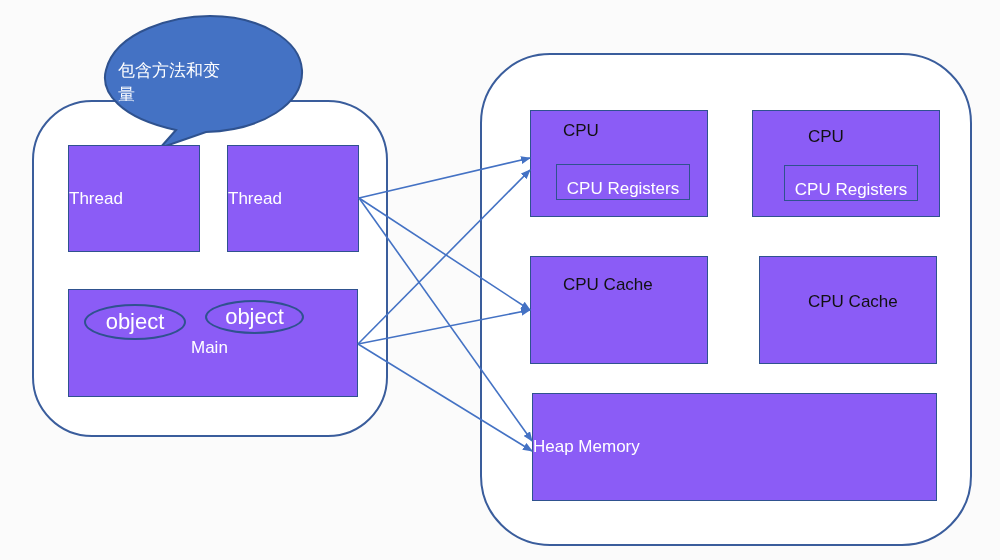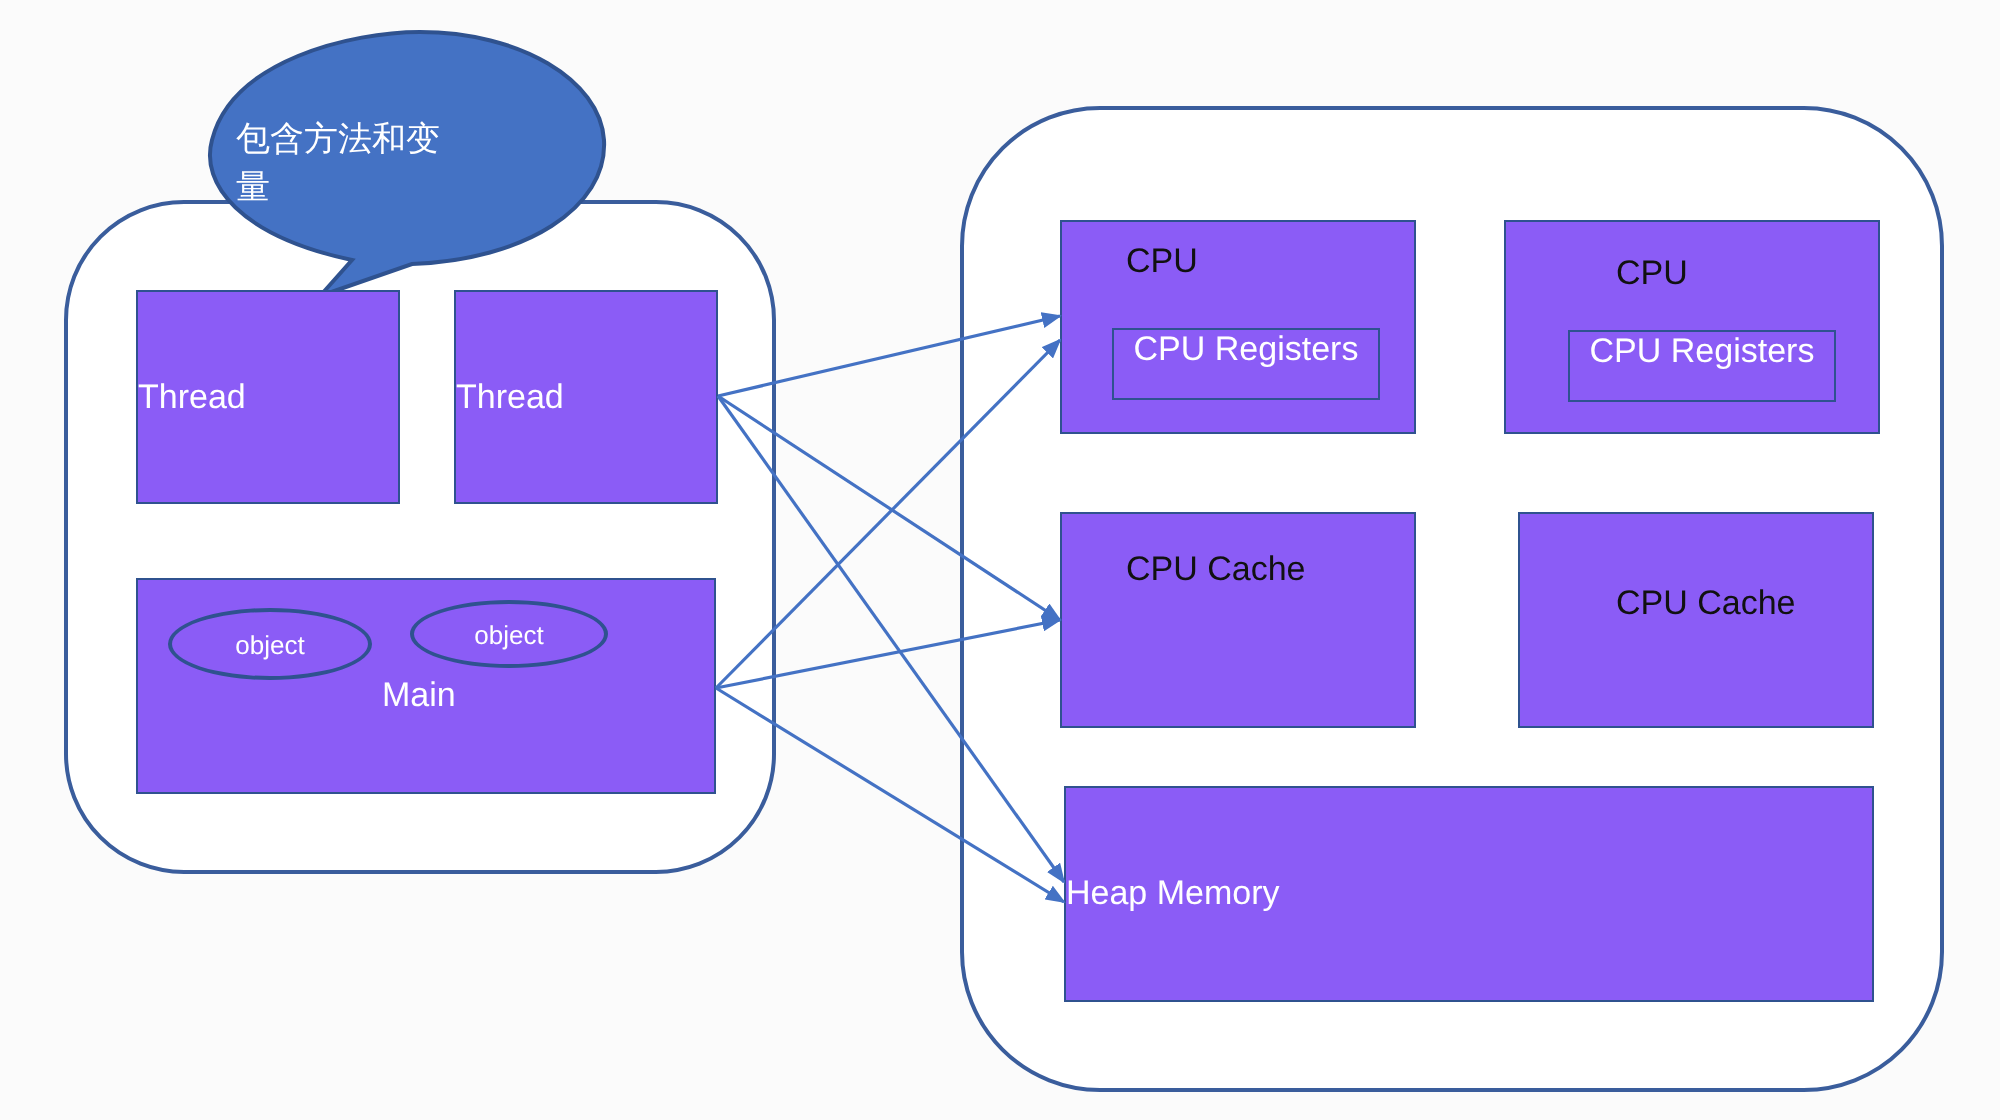--- a/index.html
+++ b/index.html
@@ -4,23 +4,23 @@
 <style>
   html, body { margin: 0; padding: 0; background: #fbfbfb; }
   body { width: 1000px; height: 560px; position: relative; overflow: hidden;
          font-family: "Liberation Sans", "DejaVu Sans", sans-serif; }
   .container { position: absolute; border: 2px solid #3a5d9c; border-radius: 60px; background: #ffffff; box-sizing: border-box; }
   .box { position: absolute; background: #8b5cf6; border: 1px solid #2f528f; box-sizing: border-box; color: #fff; }
   .center { display: flex; align-items: center; }
   .label { position: absolute; font-size: 17px; white-space: nowrap; }
   .dark { color: #111; }
   .reg { position: absolute; border: 1px solid #2f528f; box-sizing: border-box; color: #fff; font-size: 17px;
-         display: flex; align-items: flex-start; justify-content: center; }
+         display: flex; align-items: flex-end; justify-content: center; }
   .obj { position: absolute; border: 2px solid #2f528f; border-radius: 50%; box-sizing: border-box;
-         color: #fff; font-size: 13px; display: flex; align-items: center; justify-content: center; }
+         color: #fff; font-size: 22px; display: flex; align-items: center; justify-content: center; }
   svg.overlay { position: absolute; left: 0; top: 0; pointer-events: none; }
   .callout-text { position: absolute; color: #fff; font-size: 17px; text-align: left; line-height: 24px; font-family: "DejaVu Sans", sans-serif; }
 </style>
 </head>
 <body>
 
 <div class="container" style="left:32px; top:100px; width:356px; height:337px;"></div>
 
 <svg class="overlay" width="1000" height="560">
   <path d="M160,148 L176,130 C120,118 100,92 106,70 C116,30 176,16 210,16 C260,16 300,40 302,70 C304,104 262,130 206,132 Z" fill="#4472c4" stroke="#2f528f" stroke-width="2"></path>

